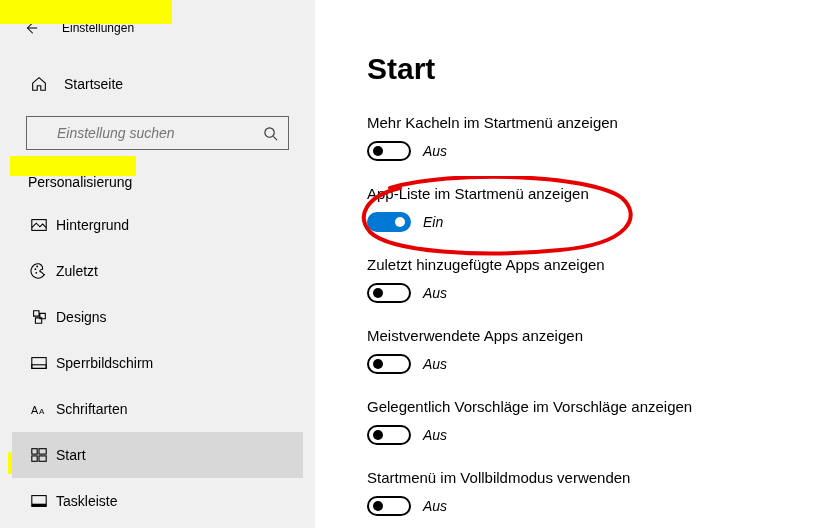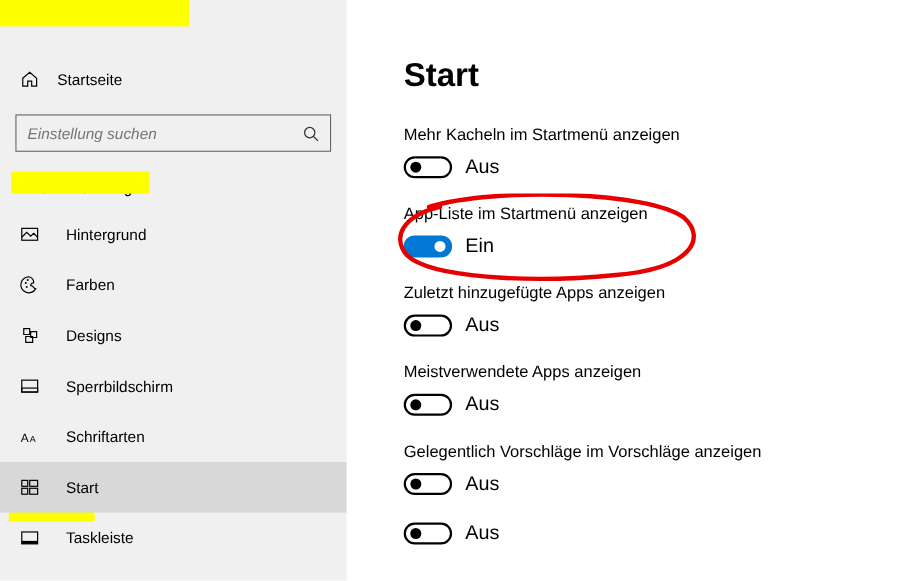--- a/index.html
+++ b/index.html
@@ -1,41 +1,41 @@
 <!DOCTYPE html>
 <html><head>
   <meta charset="utf-8">
   <style>
     * { margin: 0; padding: 0; box-sizing: border-box; font-family: "Segoe UI", sans-serif; }
     body { width: 817px; height: 528px; overflow: hidden; display: flex; background: #fff; }
-    .sidebar { width: 315px; background: #f0f0f0; padding: 0; height: 100%; position: relative; }
+    .sidebar { width: 315px; background: #f0f0f0; padding: 12px; height: 100%; position: relative; }
     .titlebar { display: flex; align-items: center; height: 32px; padding-left: 12px; gap: 24px; font-size: 12px; }
     .back-arrow { width: 14px; height: 14px; display: flex; align-items: center; justify-content: center; }
     .hlw { background: #fdff00; display: inline-block; }
     .hl-title { position: absolute; top: 0; left: 0; width: 172px; height: 24px; pointer-events: none; }
     .hl-personal { position: absolute; top: 156px; left: 10px; width: 126px; height: 20px; pointer-events: none; }
     .hl-start { position: absolute; top: 452px; left: 8px; width: 78px; height: 22px; pointer-events: none; }
     .home-row { display: flex; align-items: center; gap: 16px; padding: 8px 18px; height: 44px; margin-top: 18px; }
     .home-row span { font-size: 14px; }
     .searchbox { margin: 10px 14px; border: 1px solid #666; height: 34px; display: flex; align-items: center; padding: 0 10px; justify-content: space-between; background: #f0f0f0; }
-    .searchbox input { border: none; background: transparent; outline: none; font-size: 14px; color: #666; font-style: italic; width: 100%; }
+    .searchbox input { border: none; background: transparent; outline: none; font-size: 14px; color: #666; font-style: italic; width: 100%; margin-left: 20px; }
     .section-label { font-size: 14px; padding: 14px 16px 12px; }
-    .nav-item { display: flex; align-items: center; gap: 24px; padding: 0 18px; height: 46px; font-size: 14px; cursor: default; position: relative; }
+    .nav-item { display: flex; align-items: center; gap: 8px; padding: 0 18px; height: 46px; font-size: 14px; cursor: default; position: relative; }
     .nav-item.selected { background: #d8d8d8; }
     .nav-item .icon { width: 18px; height: 18px; display: flex; align-items: center; justify-content: center; }
     .main { flex: 1; padding: 52px 0 0 52px; }
     .main h1 { font-weight: 600; font-size: 30px; margin-bottom: 28px; }
     .setting { margin-bottom: 24px; }
     .setting-label { font-size: 15px; margin-bottom: 10px; }
     .toggle-row { display: flex; align-items: center; gap: 12px; }
     .toggle { width: 44px; height: 20px; border-radius: 10px; border: 2px solid #000; position: relative; background: #fff; }
     .toggle .knob { width: 10px; height: 10px; border-radius: 50%; background: #000; position: absolute; top: 3px; left: 4px; }
     .toggle.on { background: #0078d4; border-color: #0078d4; }
     .toggle.on .knob { background: #fff; left: auto; right: 4px; }
-    .toggle-state { font-size: 18px; }
+    .toggle-state { font-size: 14px; font-style: italic; }
     .red-circle { position: absolute; left: 360px; top: 176px; width: 278px; height: 80px; pointer-events: none; }
     svg { display: block; }
   </style>
 </head>
 <body>
 
 <div class="sidebar">
   <div class="hlw hl-title"></div>
   <div class="titlebar">
     <span class="back-arrow">
@@ -81,21 +81,21 @@
 
   <div class="nav-item">
     <span class="icon">
       <svg viewBox="0 0 20 20" width="18" height="18">
           <path d="M10 2 A8 8 0 1 0 16 14 C14 14 14 11 12 11 C10 11 11 8 14 8 A6 6 0 0 0 10 2 Z" fill="none" stroke="#000" stroke-width="1.2"></path>
           <circle cx="6" cy="8" r="1" fill="#000"></circle>
           <circle cx="8" cy="5" r="1" fill="#000"></circle>
           <circle cx="7" cy="12" r="1" fill="#000"></circle>
         </svg>
     </span>
-    <span>Farben</span>
+    <span>Zuletzt</span>
   </div>
 
   <div class="nav-item">
     <span class="icon">
       <svg viewBox="0 0 20 20" width="18" height="18">
           <path d="M4 3 L10 3 L10 9 L4 9 Z M11 6 L17 6 L17 12 L11 12 Z M6 11 L13 11 L13 17 L6 17 Z" fill="none" stroke="#000" stroke-width="1.2"></path>
         </svg>
     </span>
     <span>Designs</span>
   </div>
@@ -191,20 +191,21 @@
     <div class="setting-label">Gelegentlich Vorschläge im Vorschläge anzeigen</div>
     <div class="toggle-row">
       <div class="toggle">
           <div class="knob"></div>
         </div>
       <span class="toggle-state">Aus</span>
     </div>
   </div>
 
   <div class="setting">
+    <div class="setting-label">Startmenü im Vollbildmodus verwenden</div>
     <div class="toggle-row">
       <div class="toggle">
           <div class="knob"></div>
         </div>
       <span class="toggle-state">Aus</span>
     </div>
   </div>
 </div>
 
 <svg class="red-circle" viewBox="0 0 278 80">

